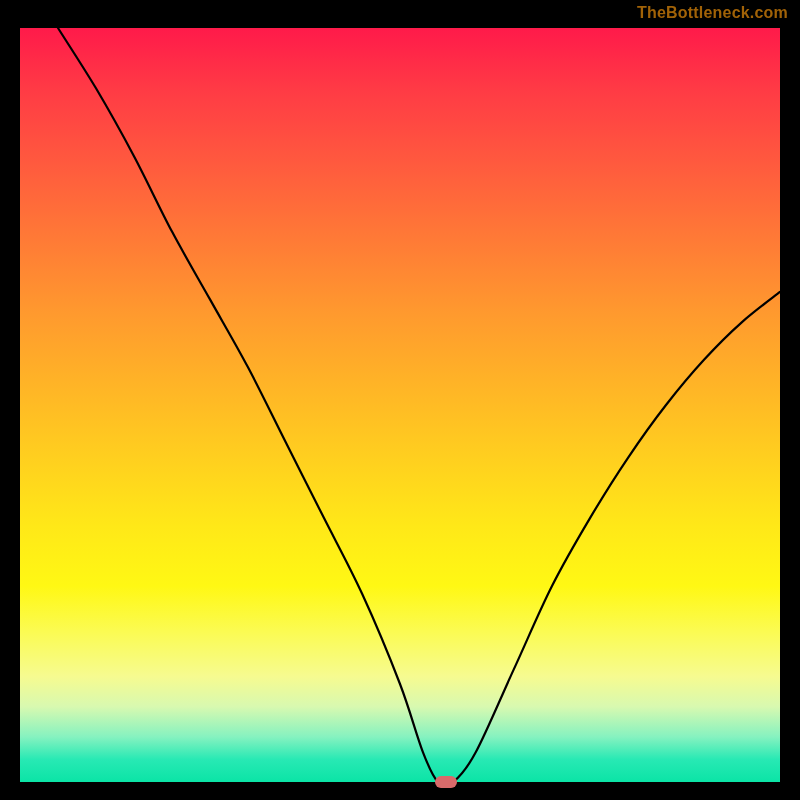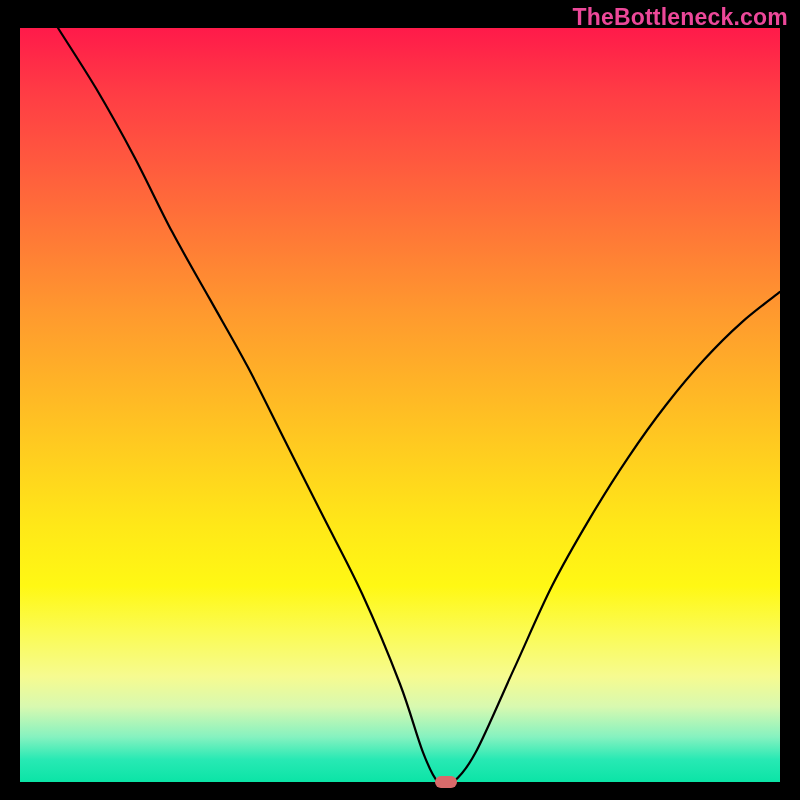--- a/index.html
+++ b/index.html
@@ -14,22 +14,22 @@
   .frame {
     position: relative;
     width: 800px;
     height: 800px;
     background: #000;
   }
   .watermark {
     position: absolute;
     top: 4px;
     right: 12px;
-    color: #ec4899;
-    font-size: 23px;
+    color: #a16207;
+    font-size: 16px;
     font-weight: 600;
     letter-spacing: 0.2px;
     z-index: 10;
   }
   .plot-area {
     position: absolute;
     left: 20px;
     top: 28px;
     width: 760px;
     height: 754px;

